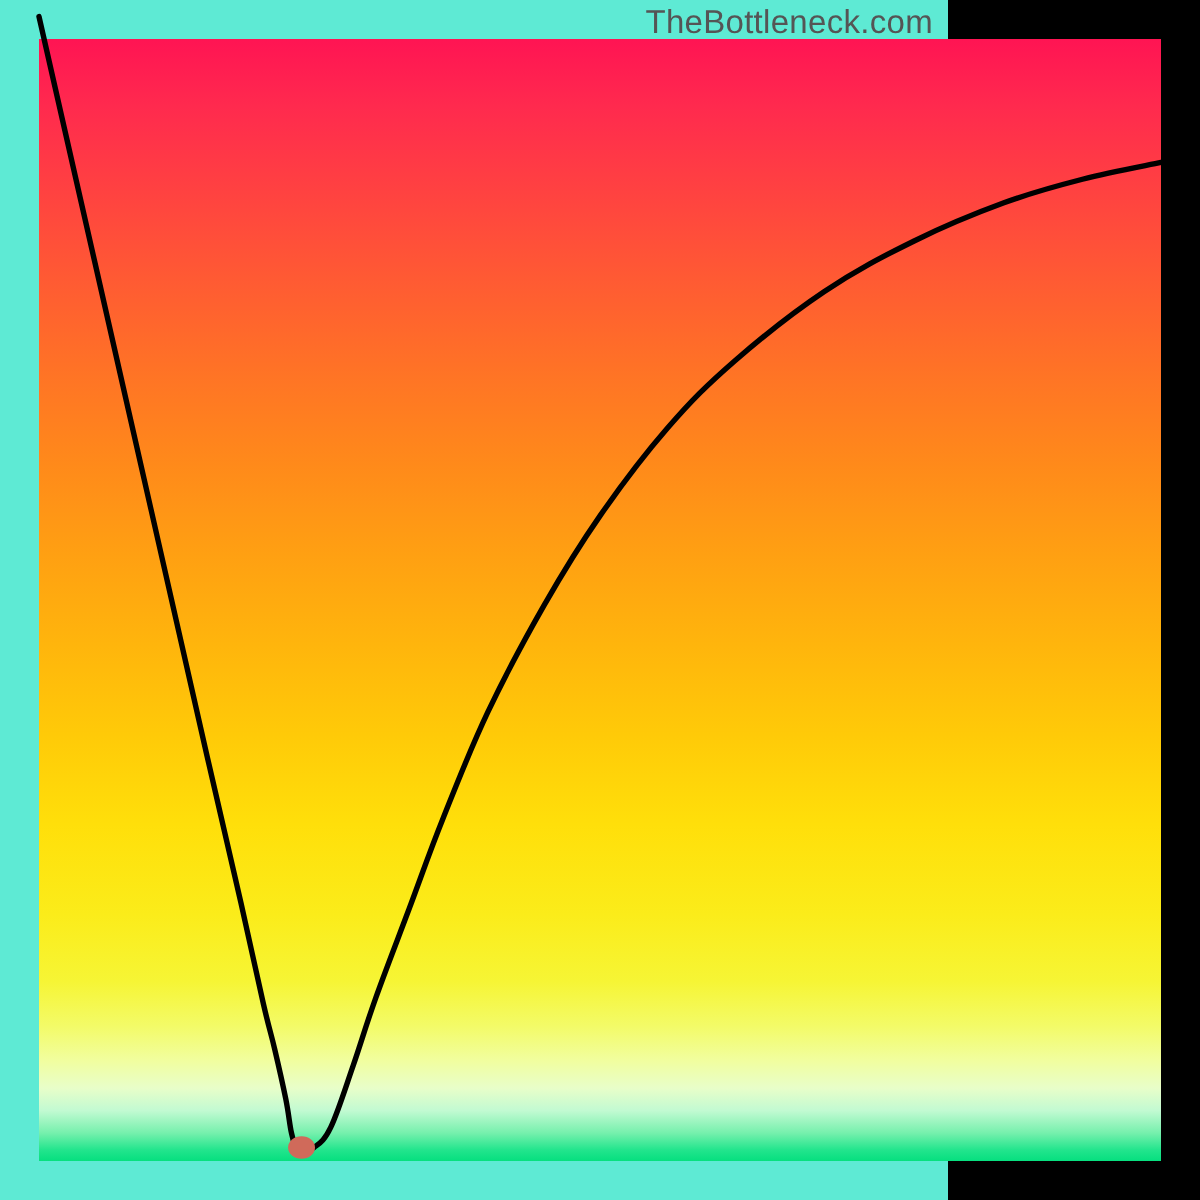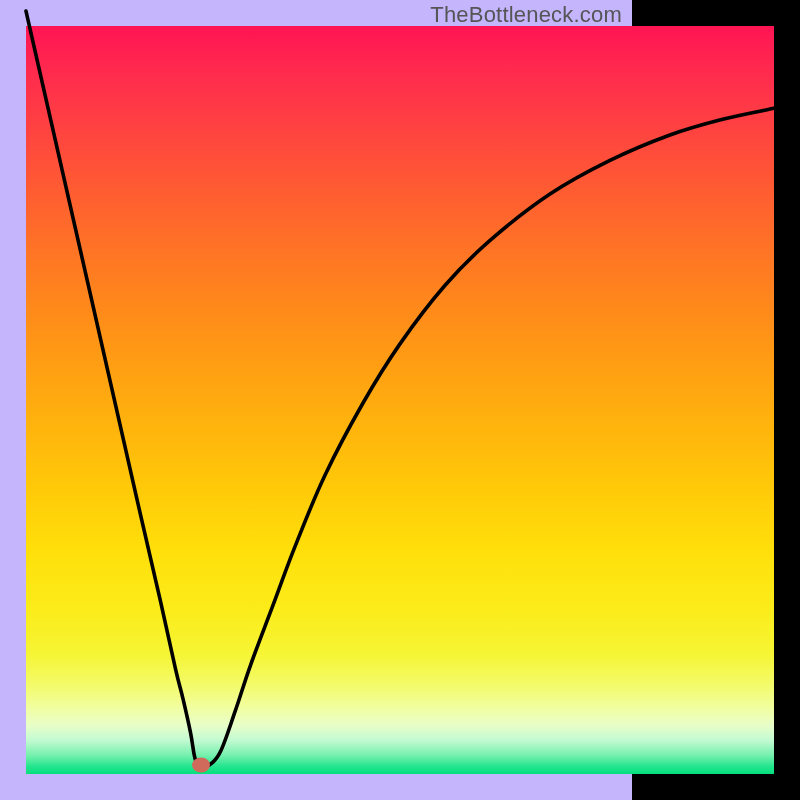--- a/index.html
+++ b/index.html
@@ -8,21 +8,21 @@
     width: 800px;
     height: 800px;
     overflow: hidden;
     font-family: Arial, Helvetica, sans-serif;
     background: #000;
   }
   .frame {
     position: relative;
     width: 632px;
     height: 800px;
-    background: #c4b5fd;
+    background: #5eead4;
   }
   .watermark {
     position: absolute;
     top: 2px;
     right: 10px;
     color: #555;
     font-size: 22px;
     font-weight: 500;
     letter-spacing: 0.2px;
     z-index: 10;

